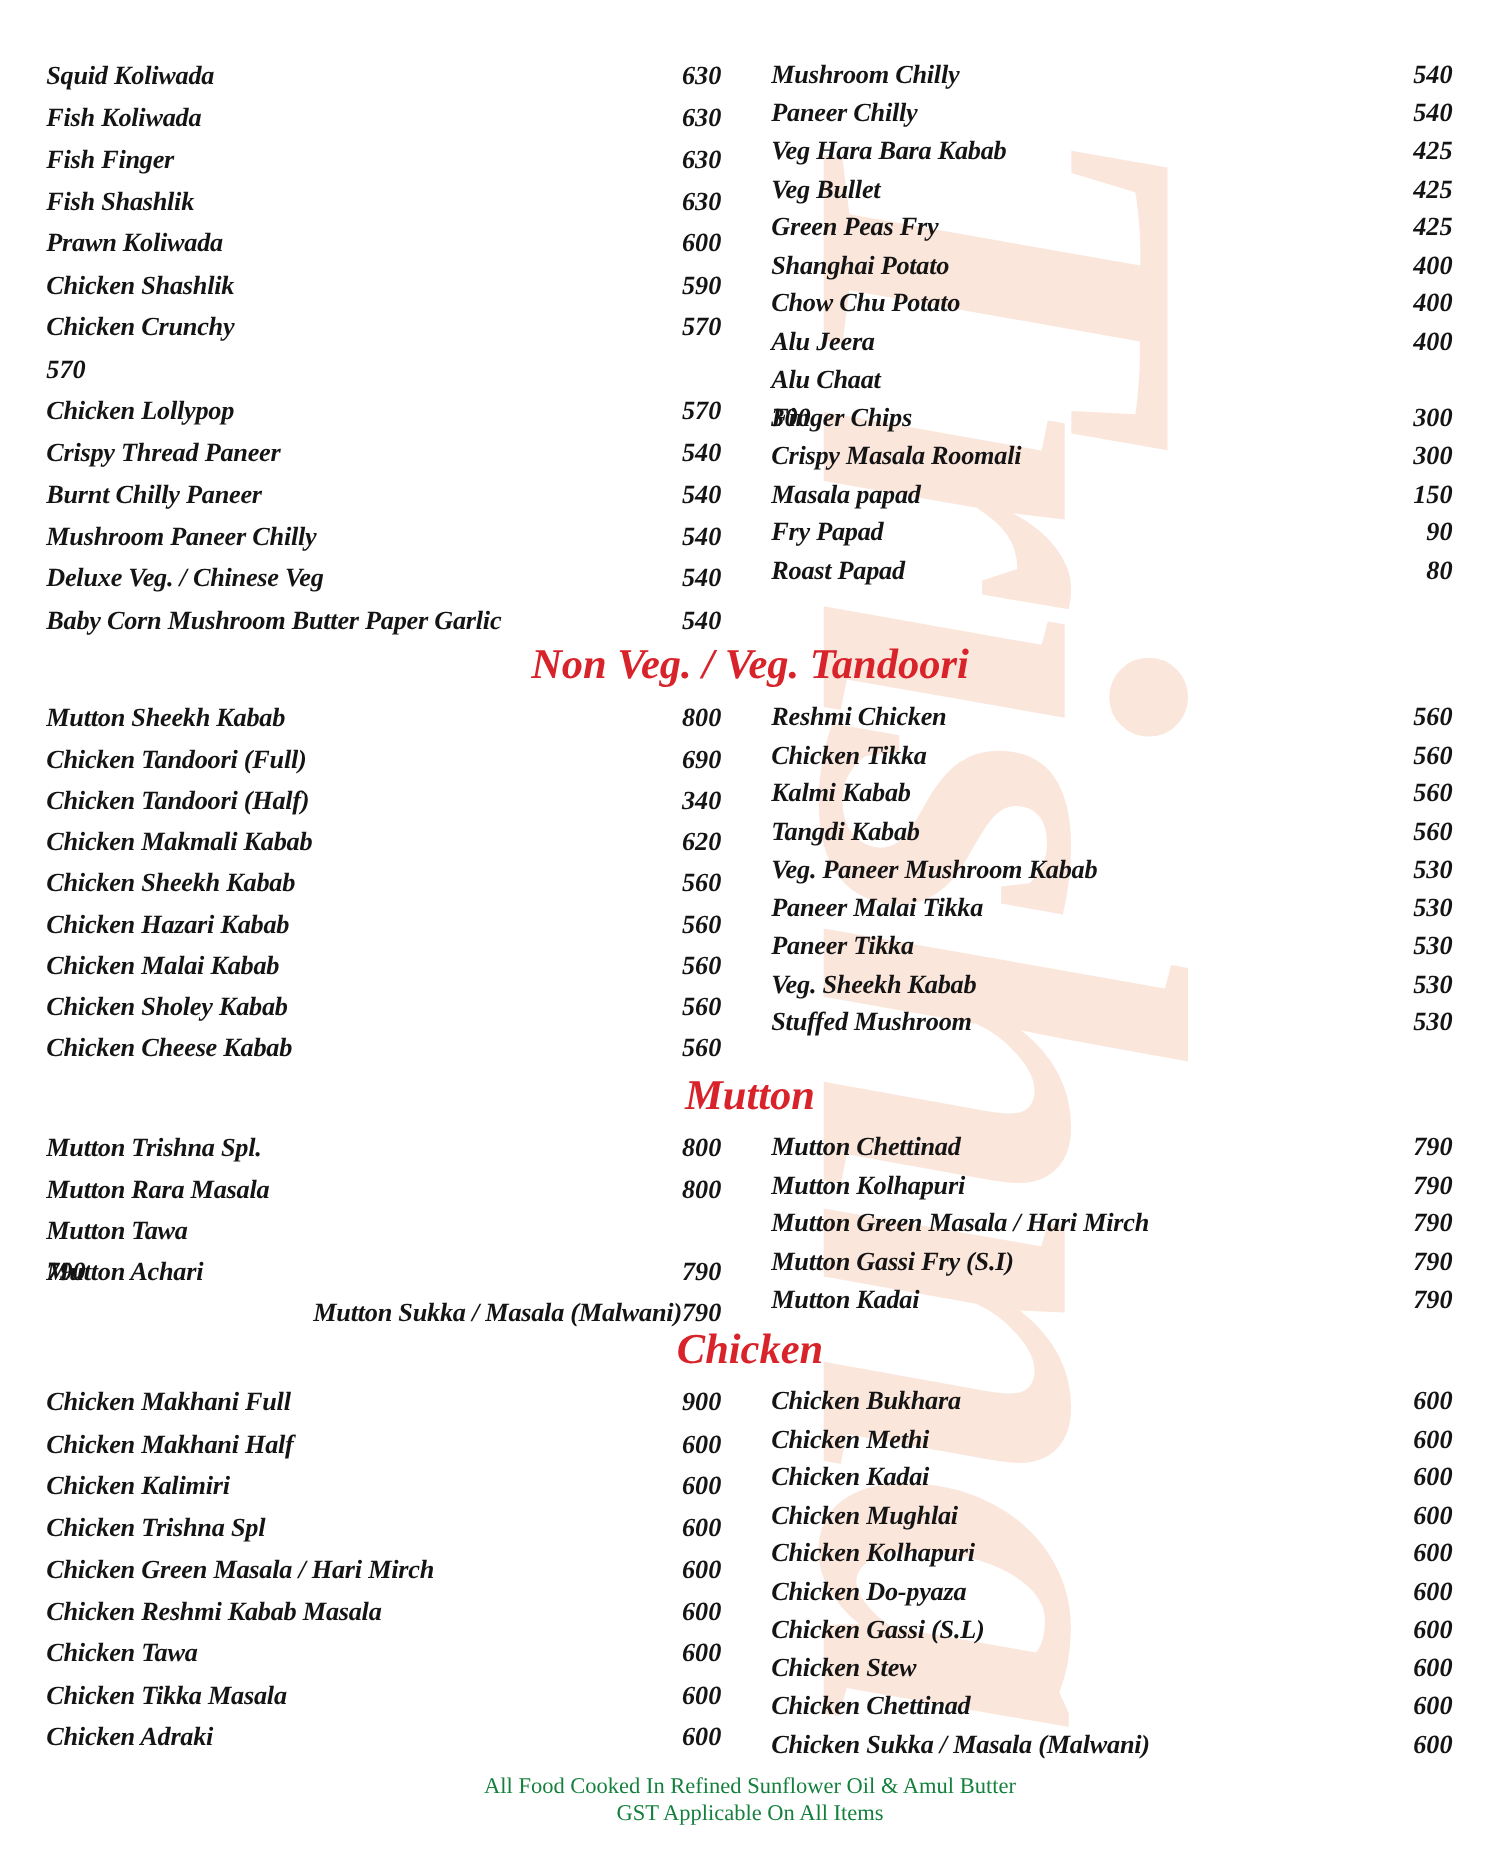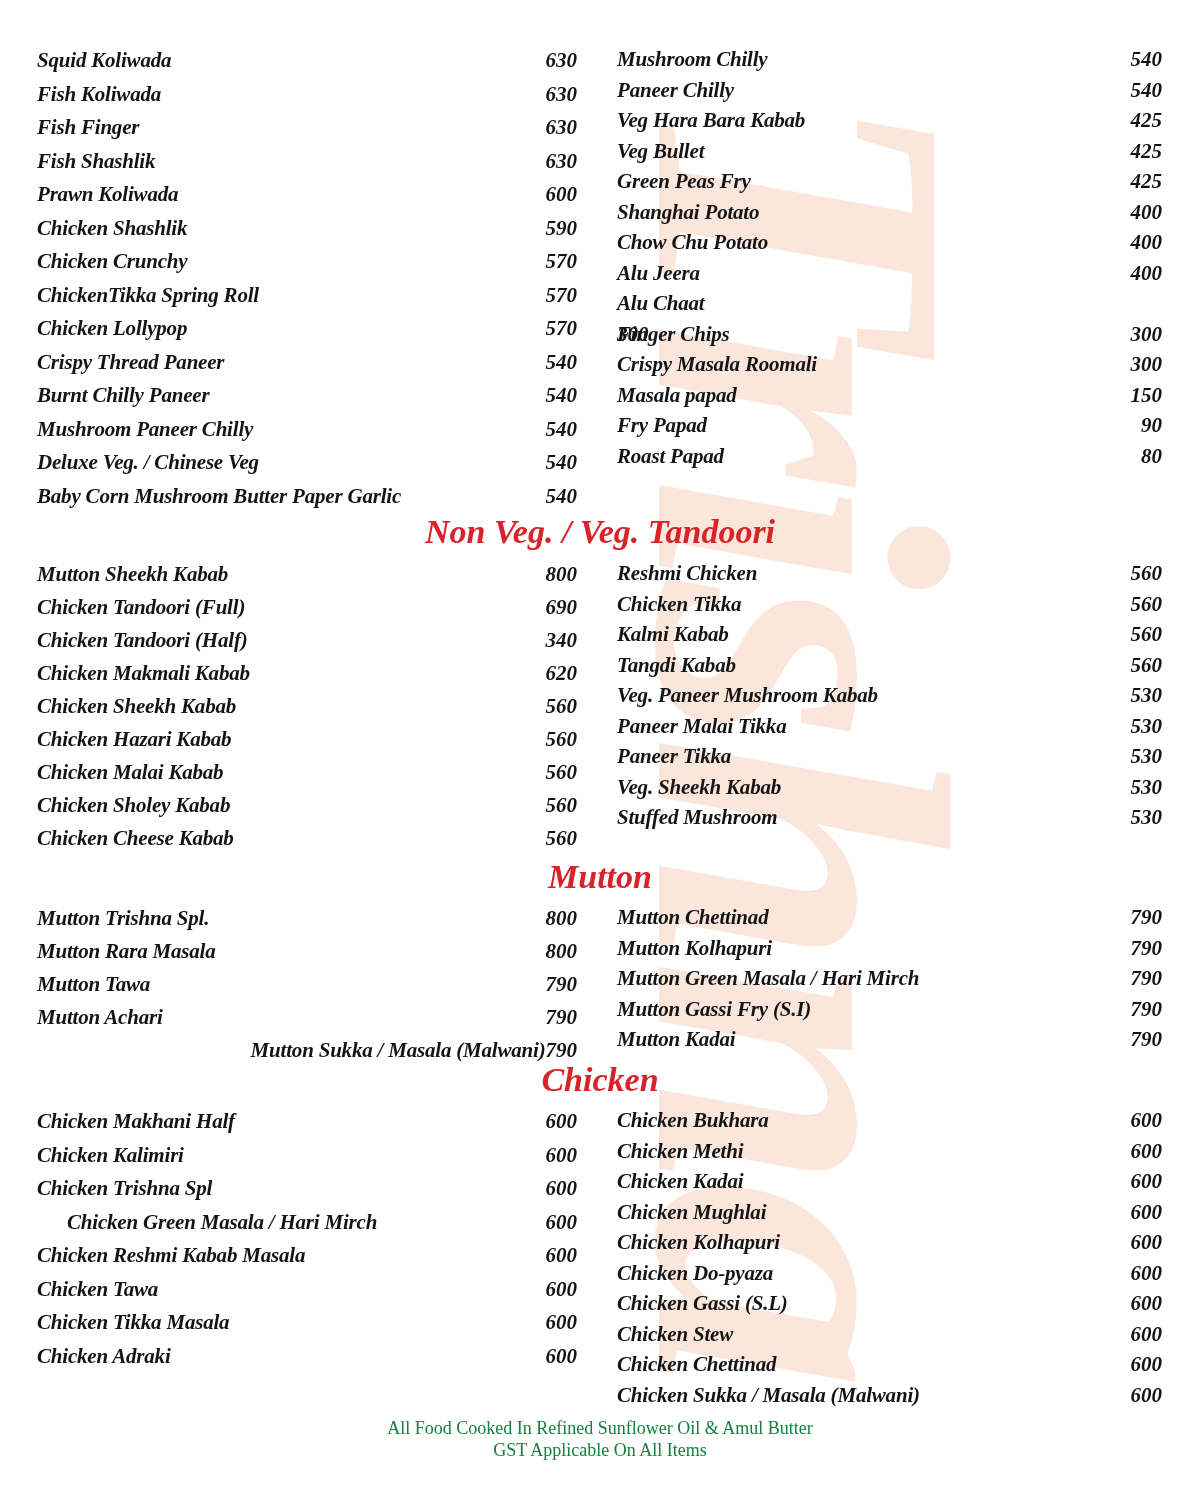--- a/index.html
+++ b/index.html
@@ -72,21 +72,20 @@
       </div>
       <div class="row" style="height: 33.5px; line-height: 33.5px;">
         <span class="name">Chicken Shashlik</span>
         <span class="price">590</span>
       </div>
       <div class="row" style="height: 33.5px; line-height: 33.5px;">
         <span class="name">Chicken Crunchy</span>
         <span class="price">570</span>
       </div>
       <div class="row" style="height: 33.5px; line-height: 33.5px;">
-        <span class="name">ChickenTikka Spring Roll</span>
         <span class="price">570</span>
       </div>
       <div class="row" style="height: 33.5px; line-height: 33.5px;">
         <span class="name">Chicken Lollypop</span>
         <span class="price">570</span>
       </div>
       <div class="row" style="height: 33.5px; line-height: 33.5px;">
         <span class="name">Crispy Thread Paneer</span>
         <span class="price">540</span>
       </div>
@@ -247,21 +246,21 @@
   <div class="section-title" style="top:860px;">Mutton</div>
   <div class="col left" style="top:902px;">
       <div class="row" style="height: 33px; line-height: 33px;">
         <span class="name">Mutton Trishna Spl.</span>
         <span class="price">800</span>
       </div>
       <div class="row" style="height: 33px; line-height: 33px;">
         <span class="name">Mutton Rara Masala</span>
         <span class="price">800</span>
       </div>
-      <div class="row" style="height: 33px; line-height: 33px;">
+      <div class="row" style="height: 33px; line-height: 33px; flex-direction: column;">
         <span class="name">Mutton Tawa</span>
         <span class="price">790</span>
       </div>
       <div class="row" style="height: 33px; line-height: 33px;">
         <span class="name">Mutton Achari</span>
         <span class="price">790</span>
       </div>
       <div class="row" style="height: 33px; line-height: 33px; justify-content: flex-end;">
         <span class="name">Mutton Sukka / Masala (Malwani)</span>
         <span class="price">790</span>
@@ -286,32 +285,36 @@
       </div>
       <div class="row" style="height: 30.5px; line-height: 30.5px;">
         <span class="name">Mutton Kadai</span>
         <span class="price">790</span>
       </div>
     </div>
 
   <div class="section-title" style="top:1063px;">Chicken</div>
   <div class="col left" style="top:1105px;">
       <div class="row" style="height: 33.5px; line-height: 33.5px;">
+        <span class="name">Chicken Makhani Full</span>
+        <span class="price">900</span>
+      </div>
+      <div class="row" style="height: 33.5px; line-height: 33.5px;">
         <span class="name">Chicken Makhani Half</span>
         <span class="price">600</span>
       </div>
       <div class="row" style="height: 33.5px; line-height: 33.5px;">
         <span class="name">Chicken Kalimiri</span>
         <span class="price">600</span>
       </div>
       <div class="row" style="height: 33.5px; line-height: 33.5px;">
         <span class="name">Chicken Trishna Spl</span>
         <span class="price">600</span>
       </div>
-      <div class="row" style="height: 33.5px; line-height: 33.5px; margin-left: 30px;">
+      <div class="row" style="height: 33.5px; line-height: 33.5px;">
         <span class="name">Chicken Green Masala / Hari Mirch</span>
         <span class="price">600</span>
       </div>
       <div class="row" style="height: 33.5px; line-height: 33.5px;">
         <span class="name">Chicken Reshmi Kabab Masala</span>
         <span class="price">600</span>
       </div>
       <div class="row" style="height: 33.5px; line-height: 33.5px;">
         <span class="name">Chicken Tawa</span>
         <span class="price">600</span>

